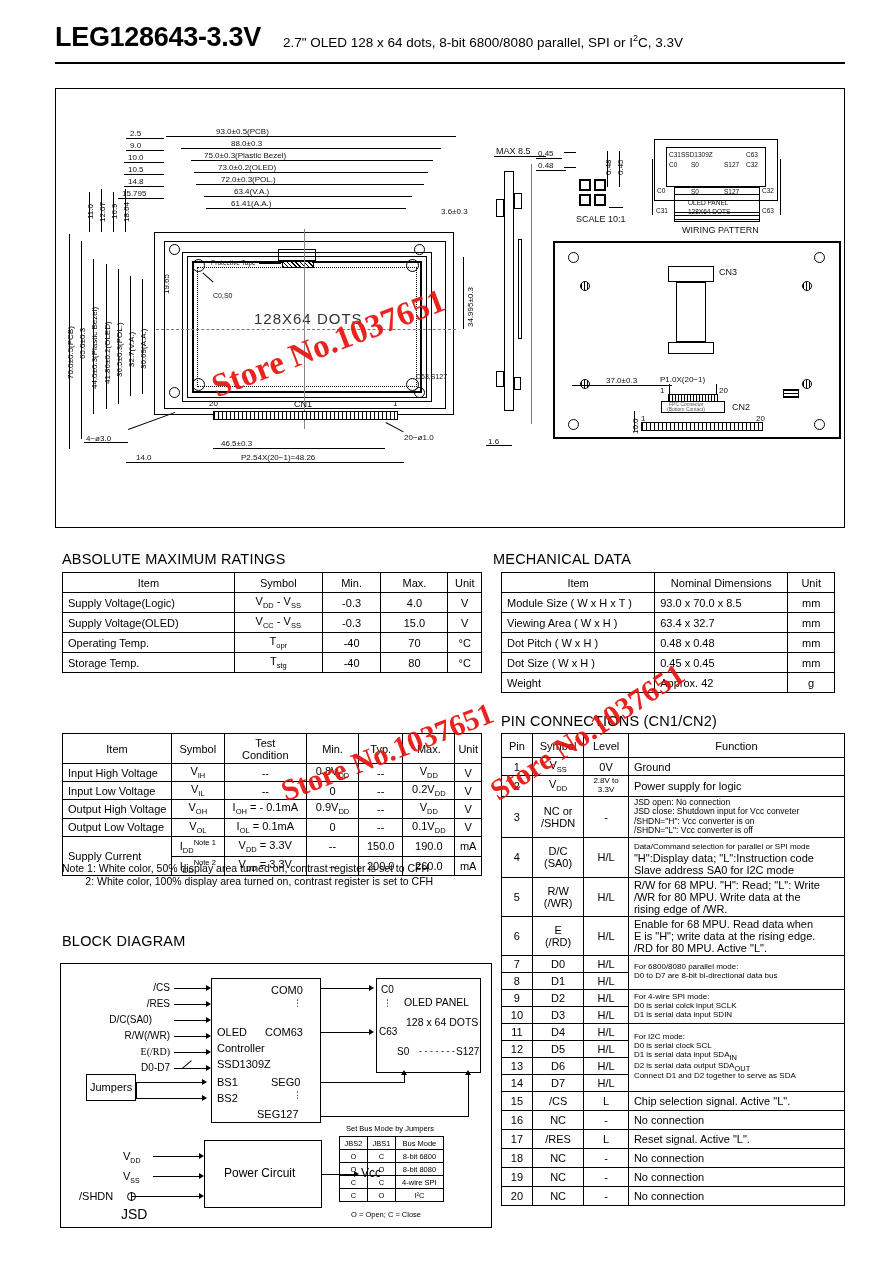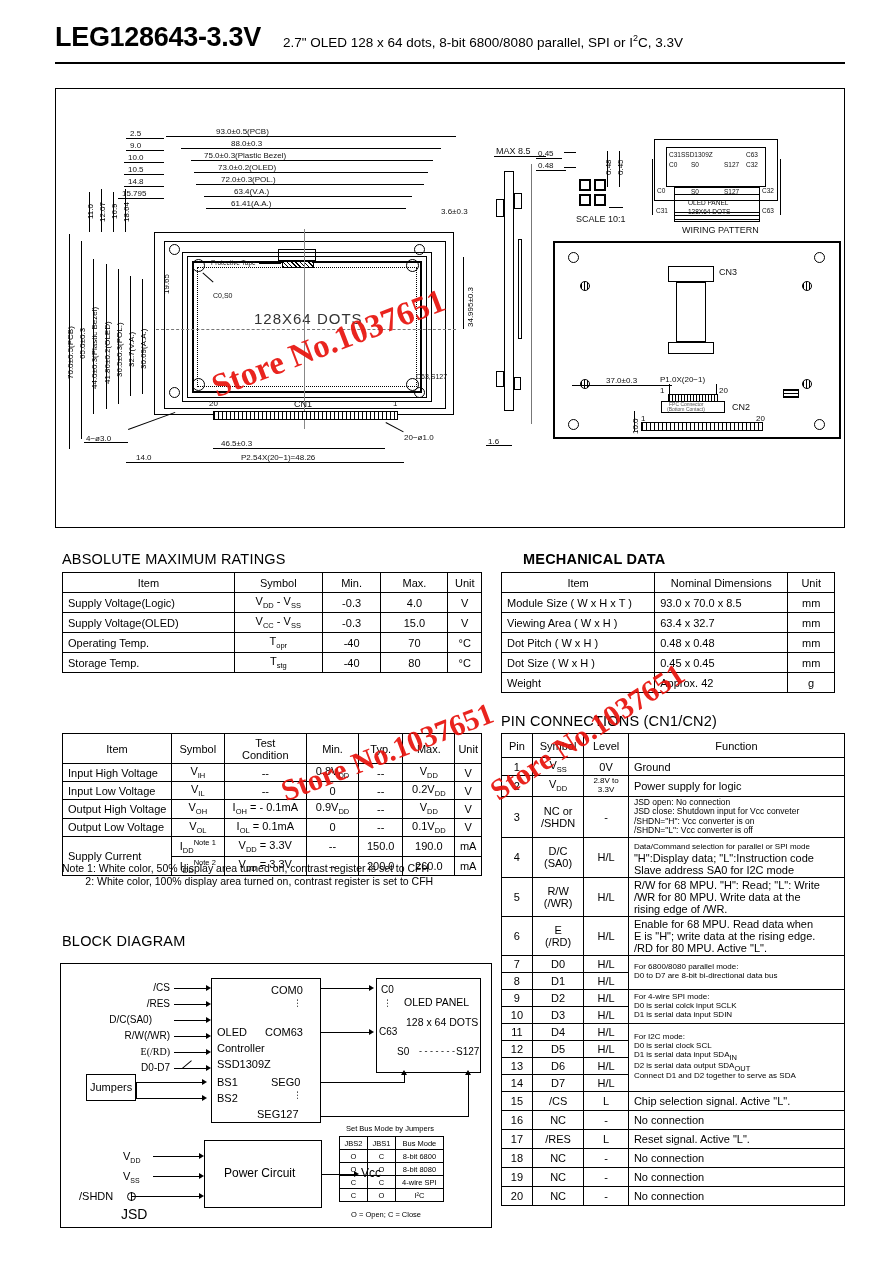--- a/index.html
+++ b/index.html
@@ -332,21 +332,21 @@
         <tr style="height: 20px;">
           <td class="tl">Storage Temp.</td>
           <td class="">T<sub>stg</sub></td>
           <td class="">-40</td>
           <td class="">80</td>
           <td class="">°C</td>
         </tr>
       </tbody>
     </table>
 
-  <div class="sec-title" style="left:523px;top:551px;font-weight:bold;">MECHANICAL DATA</div>
+  <div class="sec-title" style="left:493px;top:551px;">MECHANICAL DATA</div>
   <table class="dt" id="tbl-mech" style="left:501px;top:572px;width:334px;">
       <colgroup>
         <col style="width: 46%;">
         <col style="width: 40%;">
         <col style="width: 14%;">
       </colgroup>
       <thead>
         <tr style="height: 20px;">
           <th>Item</th>
           <th>Nominal Dimensions</th>

